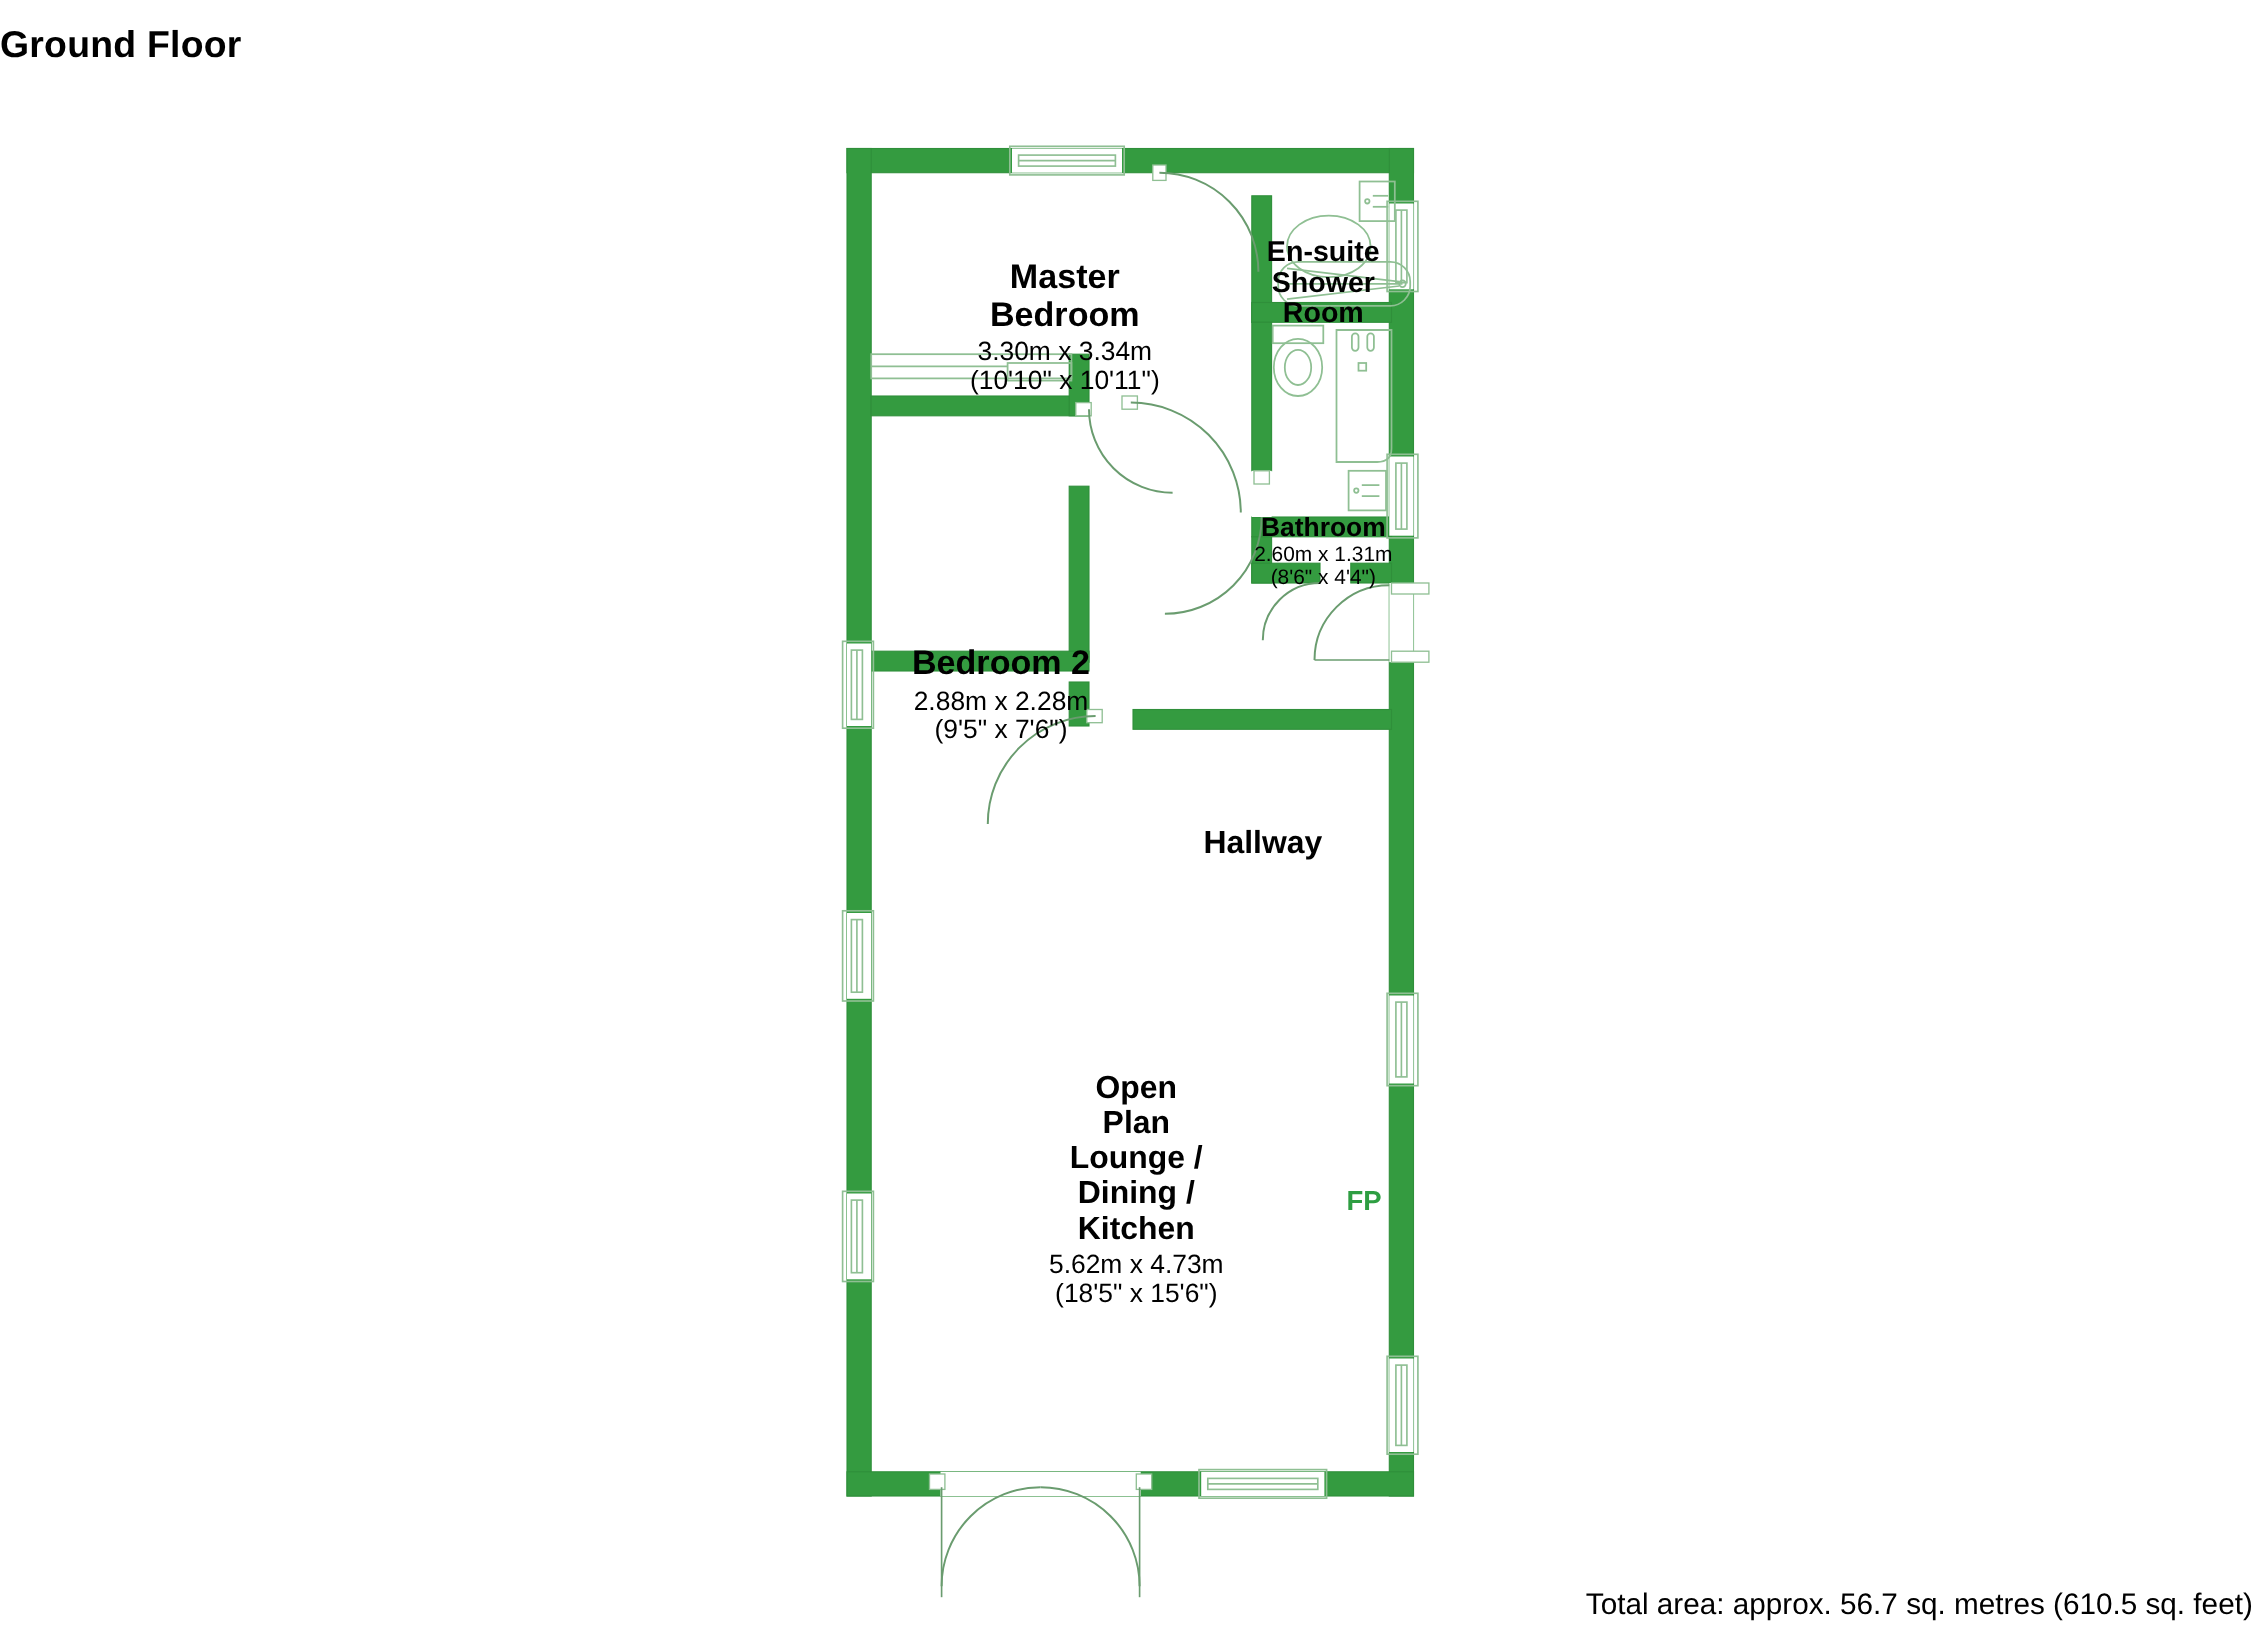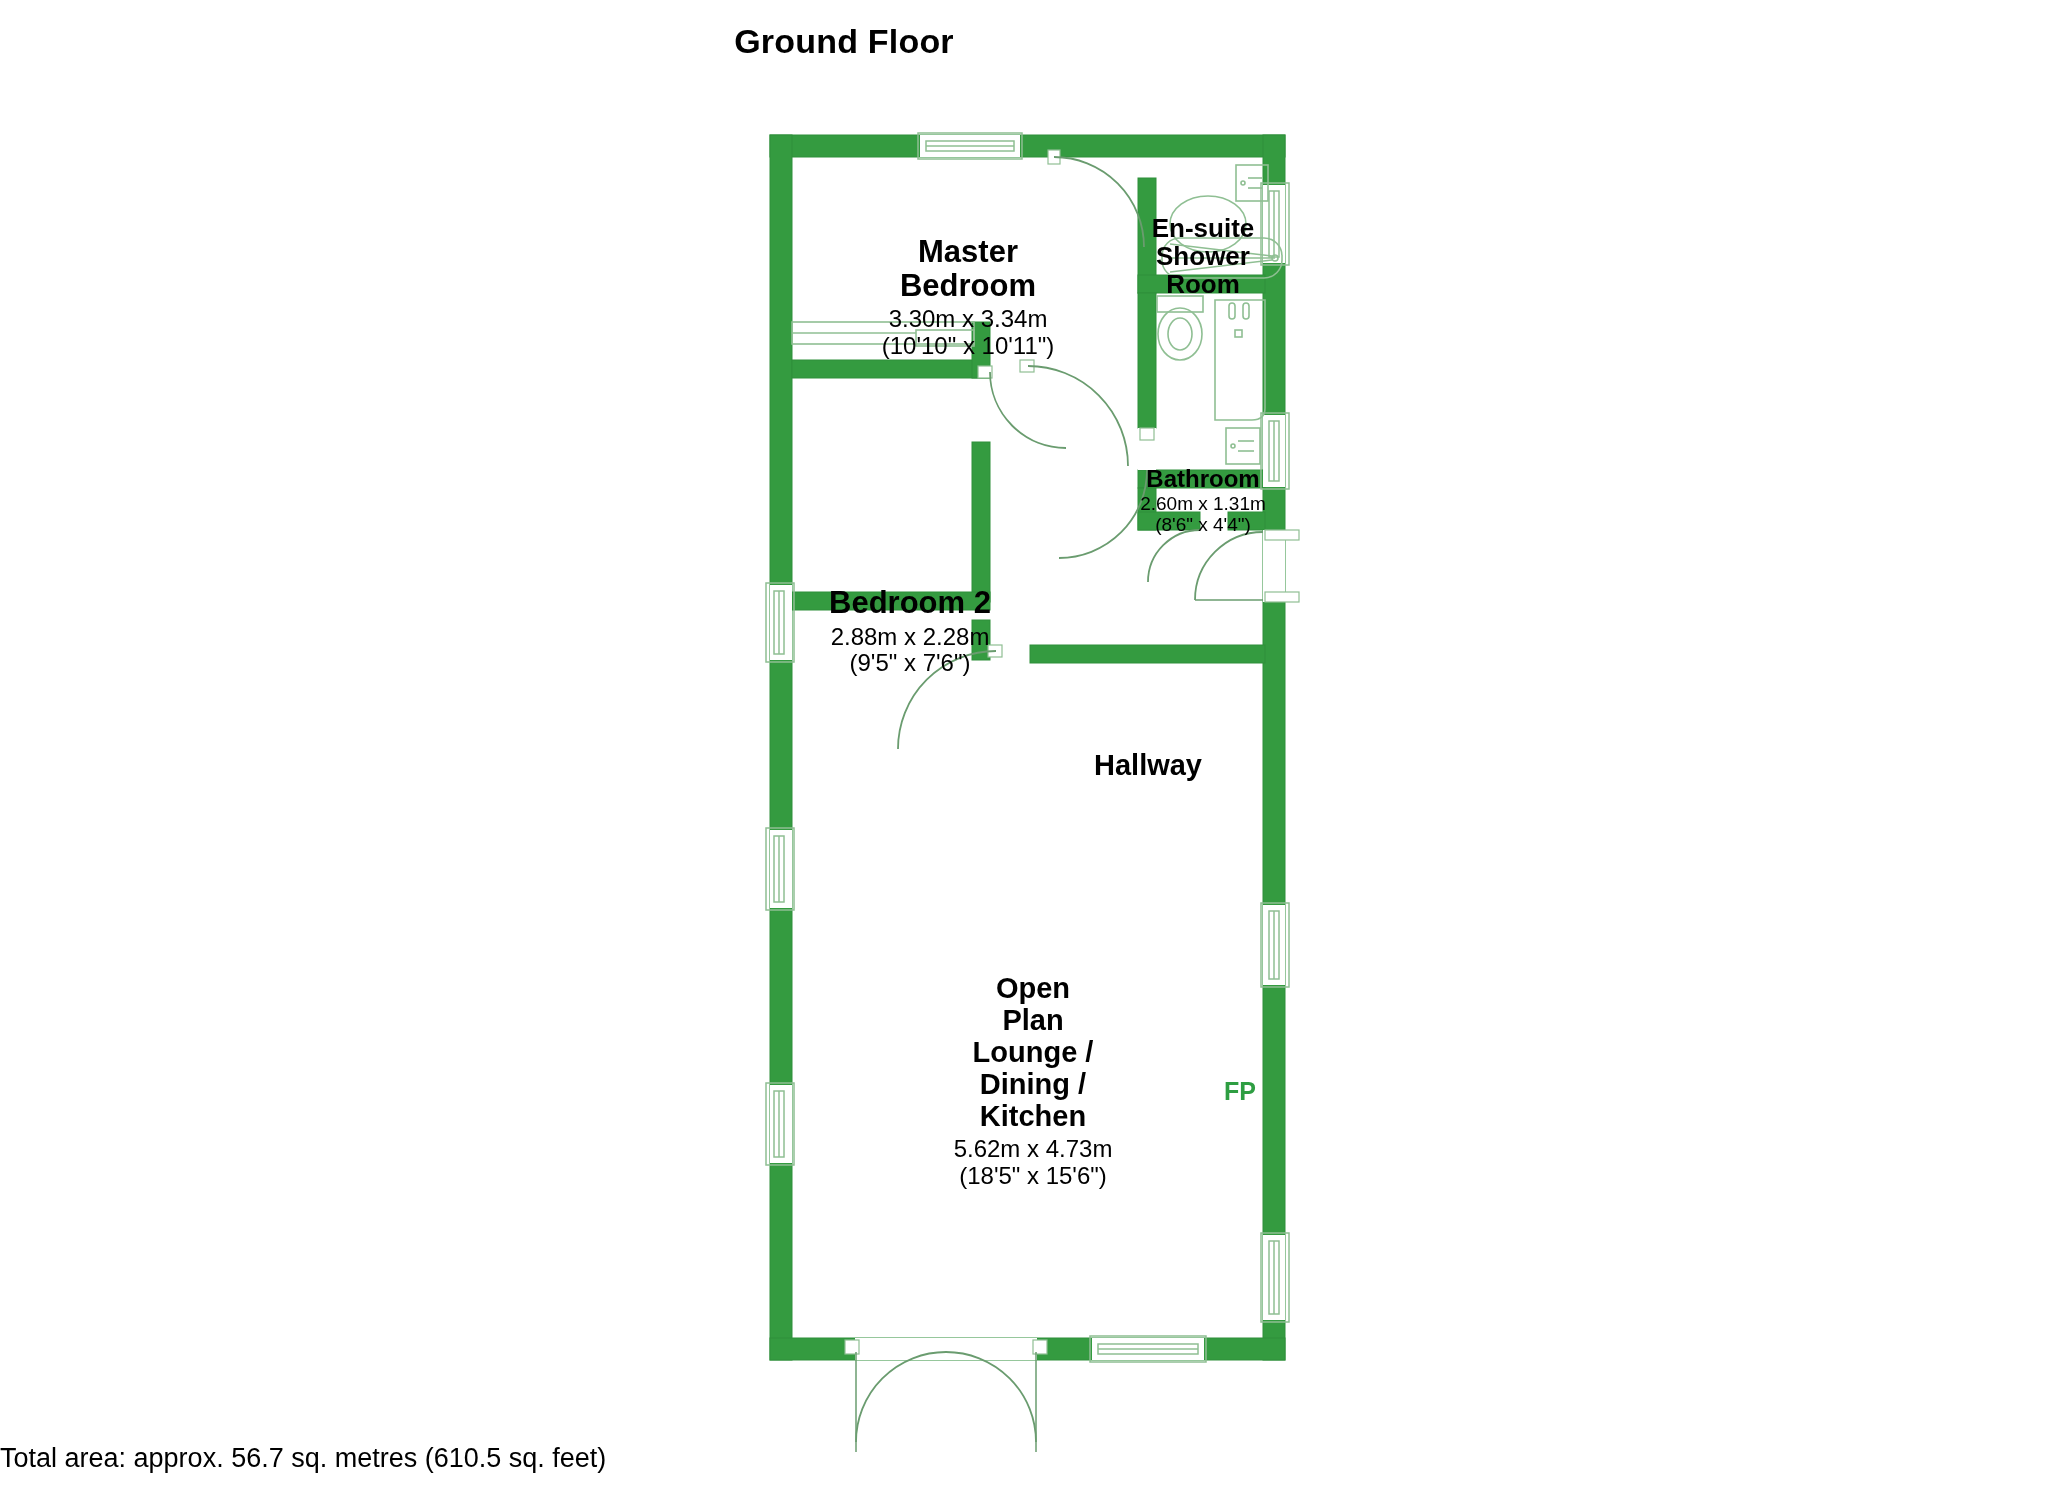--- a/index.html
+++ b/index.html
@@ -18,39 +18,38 @@
   #page {
     position: absolute;
     left: 0; top: 0;
     width: 2048px;
     height: 1489px;
   }
   .hdr {
     position: absolute;
     left: 0;
     width: 1688px;
-    text-align: center;
   }
   #plan-title {
     top: 22px;
     font-size: 34px;
     font-weight: bold;
     letter-spacing: 0.2px;
   }
   #plan-subtitle {
     top: 68px;
     font-size: 20.5px;
     font-weight: normal;
   }
   #plan-footer {
     position: absolute;
     left: 0;
     top: 1443px;
     width: 2048px;
-    text-align: left;
+    text-align: right;
     font-size: 27px;
     font-weight: normal;
   }
   #floorplan-svg {
     position: absolute;
     left: 0;
     top: 0;
   }
   text.room-name {
     font-family: "Liberation Sans", sans-serif;

